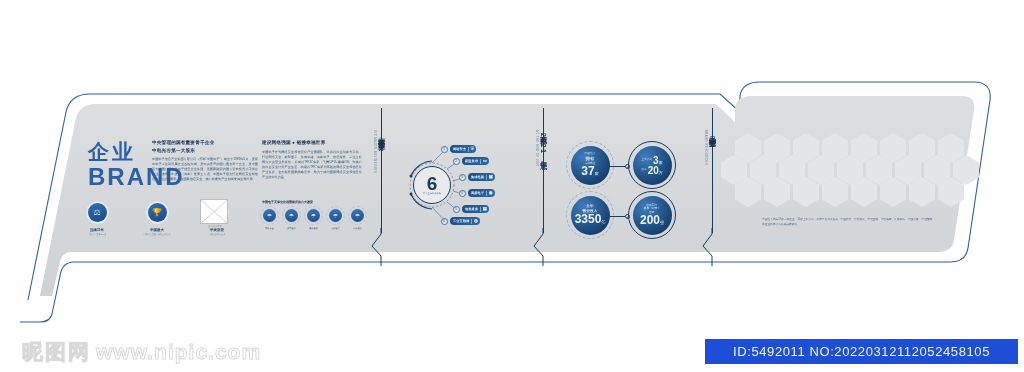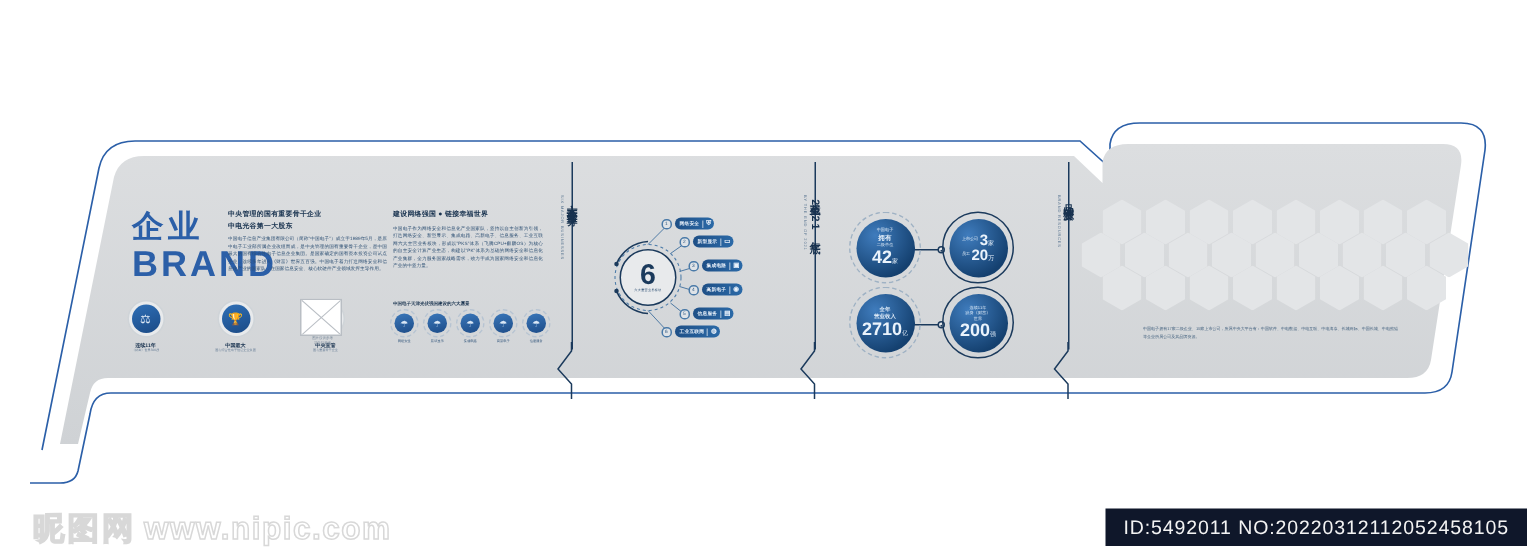--- a/index.html
+++ b/index.html
@@ -174,22 +174,22 @@
   
   #wm-left {
     position: absolute; left: 22px; top: 338px;
     font-size: 21px; font-weight: bold; color: #fff;
     -webkit-text-stroke: 1px #d8d8d8; letter-spacing: 1px;
     display: flex; align-items: baseline; gap: 5px;
   }
   #wm-left .cjk { letter-spacing: 2px; }
   #wm-right {
     position: absolute; right: 6px; top: 339px;
-    background: #0f172a; color: #f3f3f3;
-    font-size: 13px; padding: 5px 12px; letter-spacing: .6px;
+    background: #1d4ed8; color: #f3f3f3;
+    font-size: 13px; padding: 5px 28px; letter-spacing: .6px;
   }
 </style>
 </head>
 <body>
 
 <div id="stage">
 
   <svg id="panel" viewBox="0 0 1024 330">
     <defs>
       <linearGradient id="pg" x1="0" y1="0" x2="0" y2="1">
@@ -396,21 +396,21 @@
     <div class="connnode" style="left:625px; top:164px;">●</div>
     <div class="connnode" style="left:604px; top:214px;">●</div>
     <div class="connnode" style="left:625px; top:214px;">●</div>
 
     <div class="statc" style="left:566px; top:141px;">
       <div class="ring" style="width:48px; height:48px;">
         <div class="ball">
           <div class="s-t">中国电子</div>
           <div class="s-t" style="font-weight:bold;font-size:4.4px;">拥有</div>
           <div class="s-t">二级单位</div>
-          <div class="s-big"><span>42</span><span class="u">家</span></div>
+          <div class="s-big"><span>37</span><span class="u">家</span></div>
         </div>
       </div>
     </div>
 
     <div class="statc" style="left:628px; top:141px;">
       <div class="ring solid" style="width:48px; height:48px;">
         <div class="ball">
           <div class="s-row">
             <span class="s-rowtxt">上市公司</span>
             <span class="s-big" style="font-size:10px;"><span>3</span><span class="u">家</span></span>
@@ -421,21 +421,21 @@
           </div>
         </div>
       </div>
     </div>
 
     <div class="statc" style="left:566px; top:191px;">
       <div class="ring" style="width:48px; height:48px;">
         <div class="ball">
           <div class="s-t" style="font-weight:bold;font-size:3.6px;">全年</div>
           <div class="s-t" style="font-weight:bold;font-size:3.6px;">营业收入</div>
-          <div class="s-big"><span>2710</span><span class="u">亿</span></div>
+          <div class="s-big"><span>3350</span><span class="u">亿</span></div>
         </div>
       </div>
     </div>
 
     <div class="statc" style="left:628px; top:191px;">
       <div class="ring solid" style="width:48px; height:48px;">
         <div class="ball">
           <div class="s-t">连续11年</div>
           <div class="s-t">跻身《财富》</div>
           <div class="s-t">世界</div>

